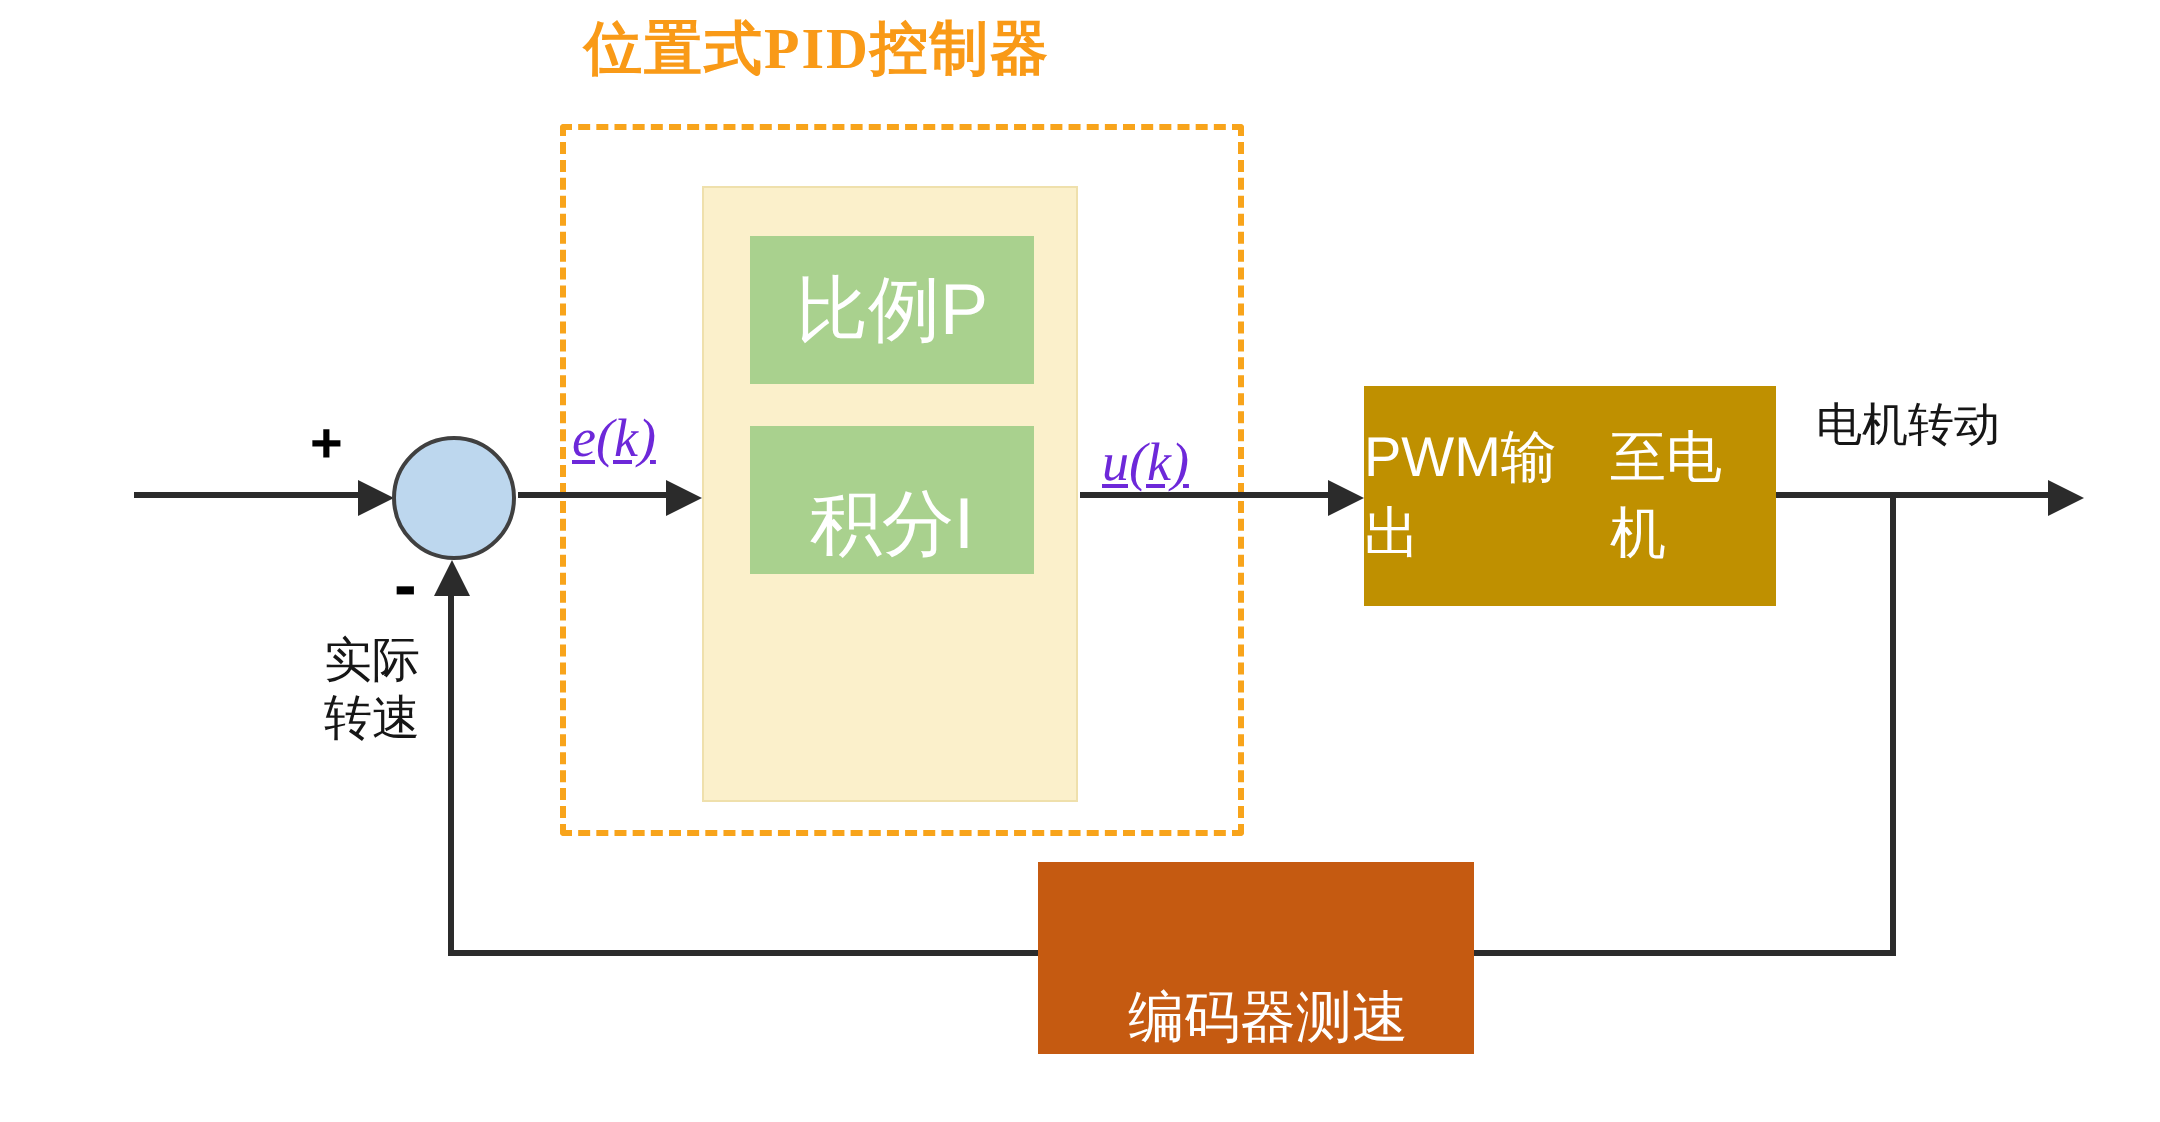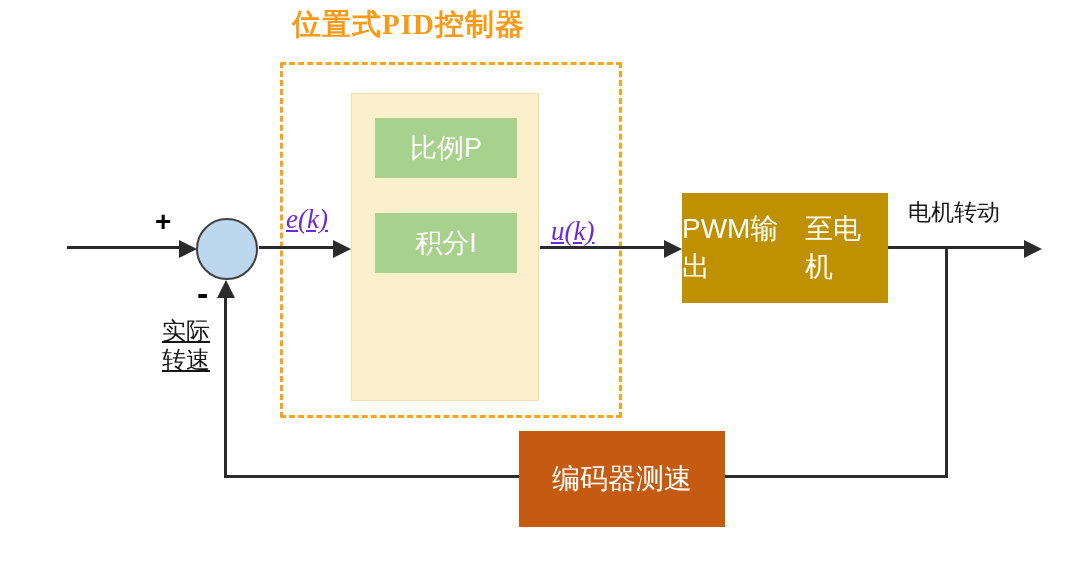--- a/index.html
+++ b/index.html
@@ -23,26 +23,26 @@
   }
 
   
   .pid-panel{
     left:351px;top:93px;width:188px;height:308px;
     background:#FBF0CB;border:1px solid #EFE0AC;box-sizing:border-box;
   }
 
   
   .pid-block{
-    left:375px;width:142px;height:60px;background:#A9D18E;
+    left:375px;width:142px;height:74px;background:#A9D18E;
     display:flex;align-items:center;justify-content:center;
-    color:#ffffff;font-size:27px;font-weight:500;
+    color:#ffffff;font-size:36px;font-weight:500;
   }
   .pid-block.p{top:118px;}
-  .pid-block.i{top:213px;}
+  .pid-block.i{top:213px;align-items:flex-end;}
   .pid-block.d{top:306px;}
 
   
   .hline{height:3px;background:#2B2B2B;}
   .vline{width:3px;background:#2B2B2B;}
   .line-input{left:67px;top:246px;width:112px;}
   .line-error{left:259px;top:246px;width:74px;}
   .line-control{left:540px;top:246px;width:124px;}
   .line-output{left:888px;top:246px;width:136px;}
   .vline-right{left:945px;top:248px;height:230px;}
@@ -72,34 +72,34 @@
   
   .pwm-box{
     left:682px;top:193px;width:206px;height:110px;background:#BF9000;
     display:flex;flex-direction:row;align-items:center;justify-content:center;
     color:#ffffff;font-size:28px;line-height:1.35;
   }
 
   
   .feedback-box{
     left:519px;top:431px;width:206px;height:96px;background:#C55A11;
-    display:flex;flex-direction:column;align-items:center;justify-content:center;
-    color:#ffffff;font-size:28px;line-height:1.3;z-index:3;
+    display:flex;flex-direction:column;align-items:center;justify-content:flex-end;
+    color:#ffffff;font-size:28px;line-height:1.3;z-index:3;padding-left:12px;
   }
 
   
   .lbl{color:#161616;font-family:"Liberation Serif",serif;white-space:nowrap;}
   .lbl-input{left:8px;top:197px;font-size:29px;}
   .lbl-output{left:908px;top:197px;font-size:23px;}
   .lbl-plus{left:155px;top:206px;font-size:28px;font-weight:bold;font-family:"Liberation Sans",sans-serif;}
   .lbl-minus{left:197px;top:274px;font-size:34px;font-weight:bold;font-family:"Liberation Sans",sans-serif;}
   .lbl-math{font-style:italic;font-family:"Liberation Serif",serif;font-size:27px;color:#6d28d9;text-decoration:underline;}
   .lbl-ek{left:286px;top:204px;}
   .lbl-uk{left:551px;top:216px;}
-  .lbl-actual{left:162px;top:317px;font-size:24px;line-height:1.22;text-align:right;text-decoration:underline;}
+  .lbl-actual{left:162px;top:317px;font-size:24px;line-height:1.22;text-align:right;}
 </style>
 </head>
 <body>
 
 <div id="canvas">
 
   <div class="abs diagram-title">位置式PID控制器</div>
 
   <div class="abs dashed-rect"></div>
 

